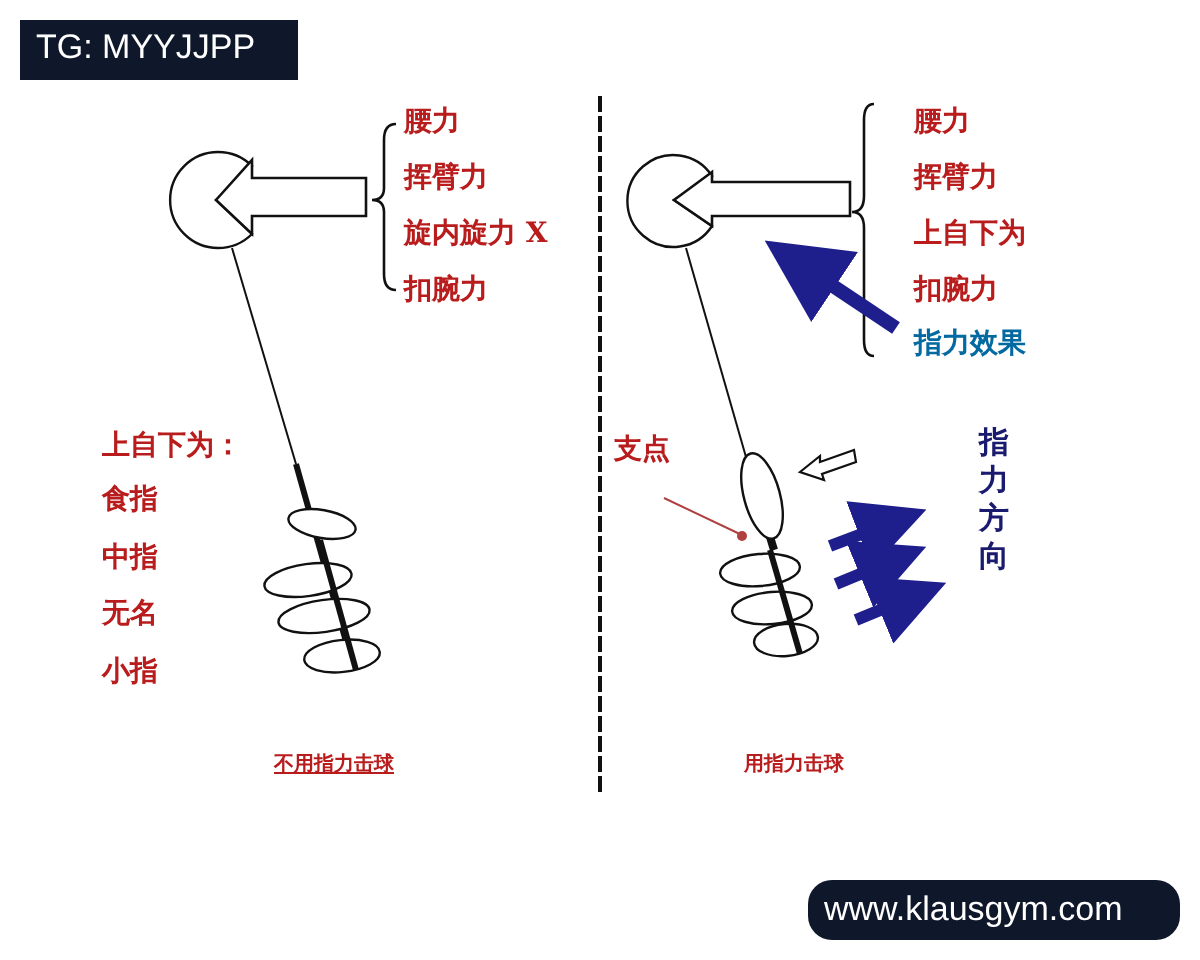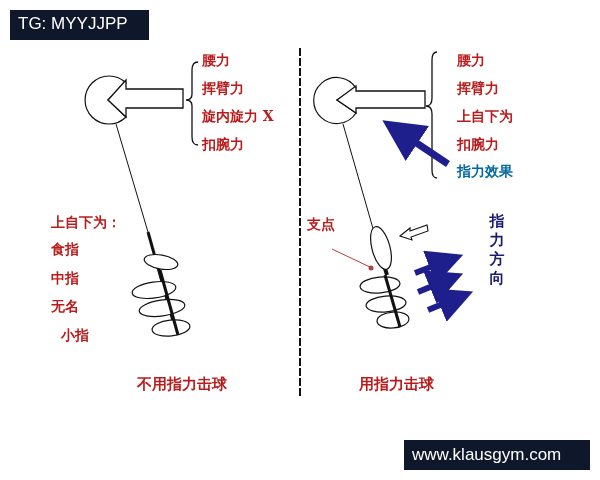--- a/index.html
+++ b/index.html
@@ -7,21 +7,21 @@
     width: 600px; height: 480px; position: relative; overflow: hidden;
     background: #ffffff;
     font-family: "DejaVu Sans", sans-serif;
   }
   .watermark {
     position: absolute; background: #0f172a; color: #ffffff;
     font-family: "Liberation Sans", sans-serif; font-size: 17px;
     line-height: 28px; padding: 0 8px; box-sizing: border-box;
   }
   #wm-top { left: 10px; top: 10px; width: 139px; height: 30px; }
-  #wm-bottom { left: 404px; top: 440px; width: 186px; height: 30px; line-height: 30px; }
+  #wm-bottom { left: 404px; top: 440px; width: 186px; height: 30px; line-height: 30px; border-radius: 12px; }
   .label {
     position: absolute; font-weight: bold; color: #b91c1c;
     font-family: "DejaVu Serif", serif; font-size: 14px; white-space: nowrap;
   }
   .label.blue { color: #0369a1; }
   .label.sans { font-family: "DejaVu Sans", sans-serif; }
   .vtext {
     position: absolute; font-weight: bold; color: #1a1a6e; font-size: 15px;
     width: 18px; line-height: 19px; text-align: center; word-break: break-all;
     font-family: "DejaVu Sans", sans-serif;
@@ -91,26 +91,26 @@
 
 <div class="label" style="left:202px;top:52px;">腰力</div>
 <div class="label" style="left:202px;top:80px;">挥臂力</div>
 <div class="label" style="left:202px;top:108px;">旋内旋力 X</div>
 <div class="label" style="left:202px;top:136px;">扣腕力</div>
 
 <div class="label sans" style="left:51px;top:214px;">上自下为：</div>
 <div class="label sans" style="left:51px;top:241px;">食指</div>
 <div class="label sans" style="left:51px;top:270px;">中指</div>
 <div class="label sans" style="left:51px;top:298px;text-align:center;">无名</div>
-<div class="label sans" style="left:61px;top:327px;">小指</div>
+<div class="label sans" style="left:51px;top:327px;">小指</div>
 
-<div class="label sans" style="left:137px;top:375px;font-size:15px;">不用指力击球</div>
+<div class="label sans" style="left:137px;top:375px;font-size:10px;text-decoration:underline;">不用指力击球</div>
 
 <div class="label" style="left:457px;top:52px;">腰力</div>
 <div class="label" style="left:457px;top:80px;">挥臂力</div>
 <div class="label" style="left:457px;top:108px;">上自下为</div>
 <div class="label" style="left:457px;top:136px;">扣腕力</div>
 <div class="label blue sans" style="left:457px;top:163px;">指力效果</div>
 
 <div class="label sans" style="left:307px;top:216px;">支点</div>
 <div class="vtext" style="left:488px;top:212px;">指力方向</div>
 
-<div class="label sans" style="left:359px;top:375px;font-size:15px;text-align:center;">用指力击球</div>
+<div class="label sans" style="left:372px;top:375px;font-size:10px;text-align:center;">用指力击球</div>
 
 </body></html>

